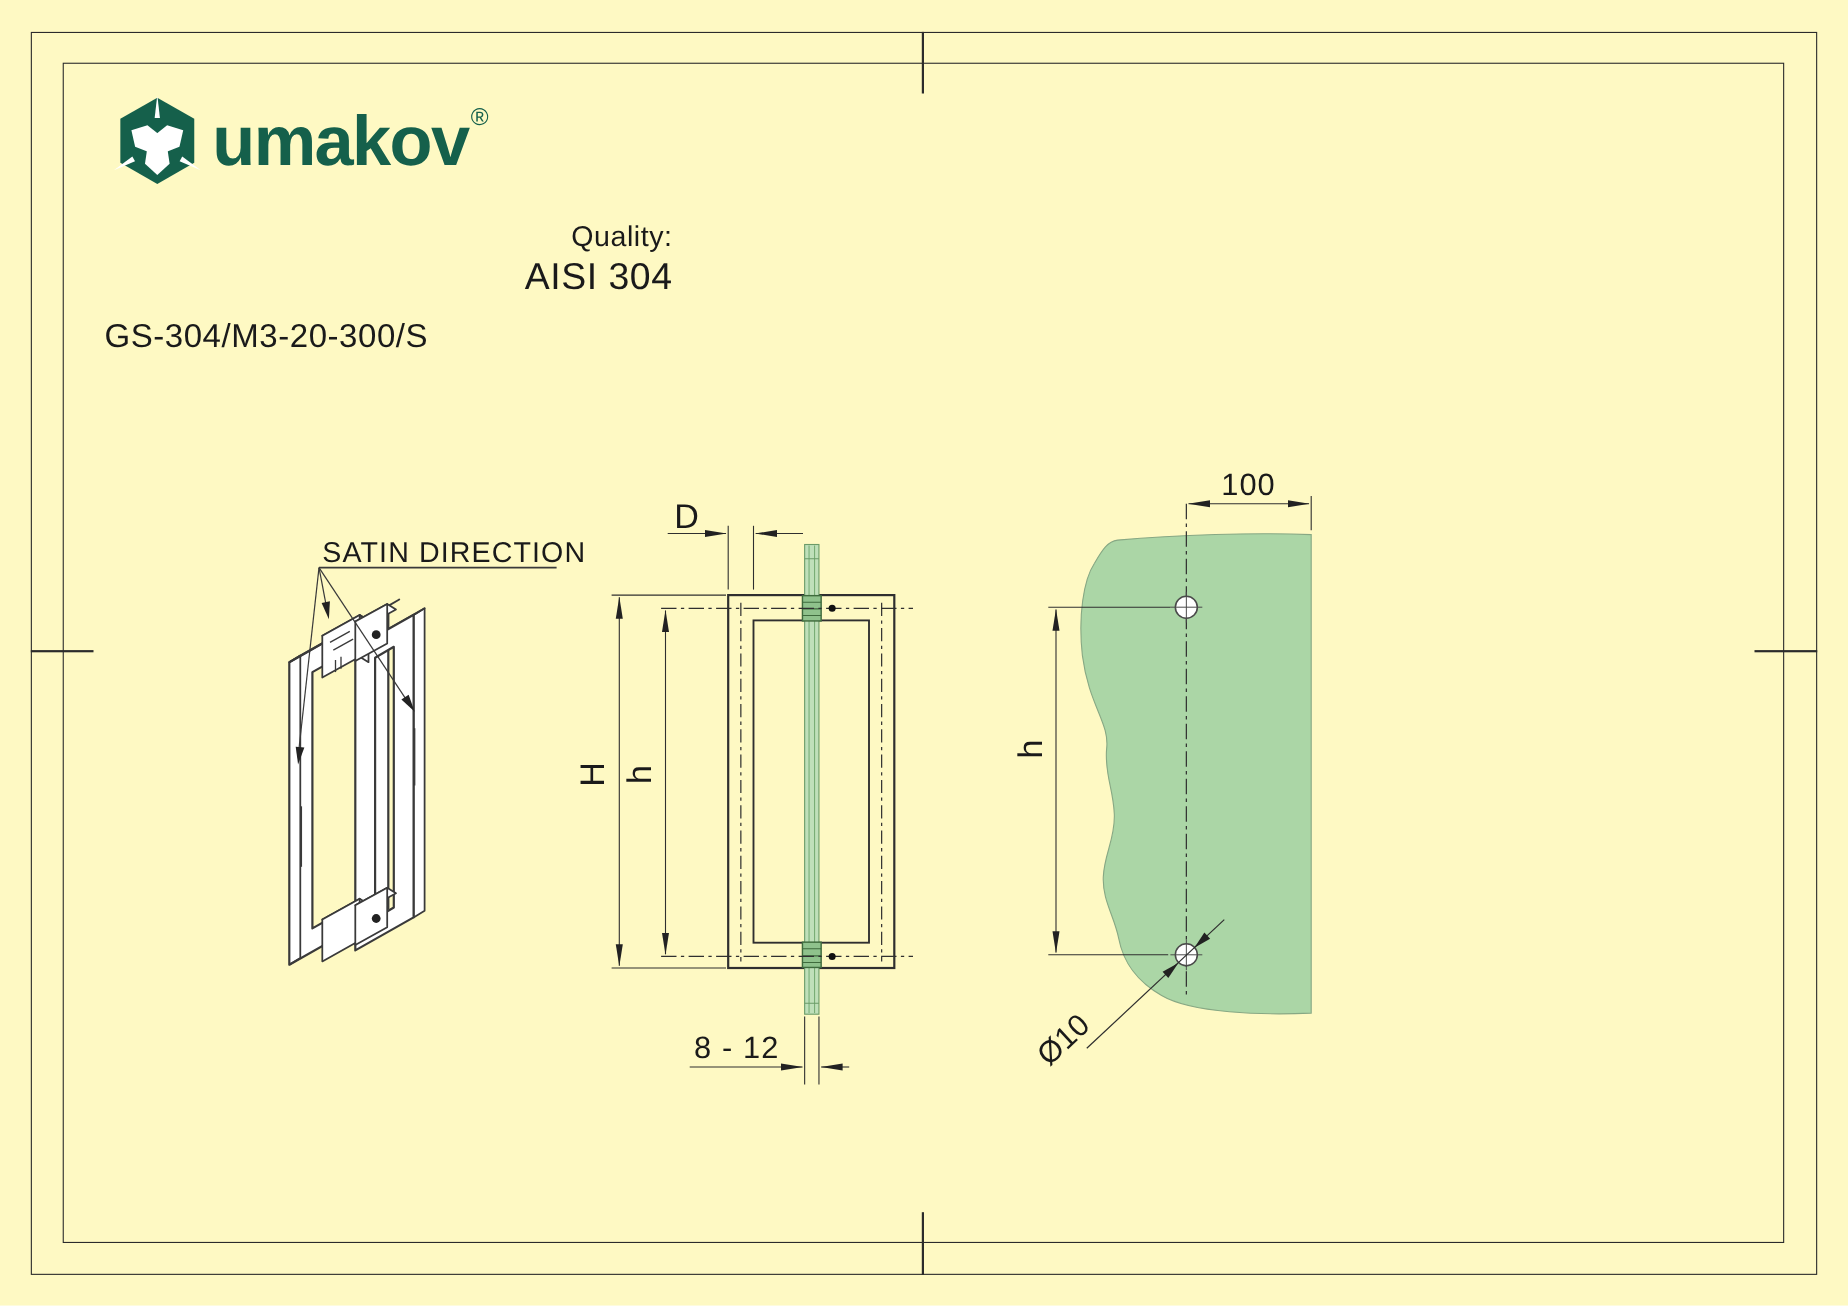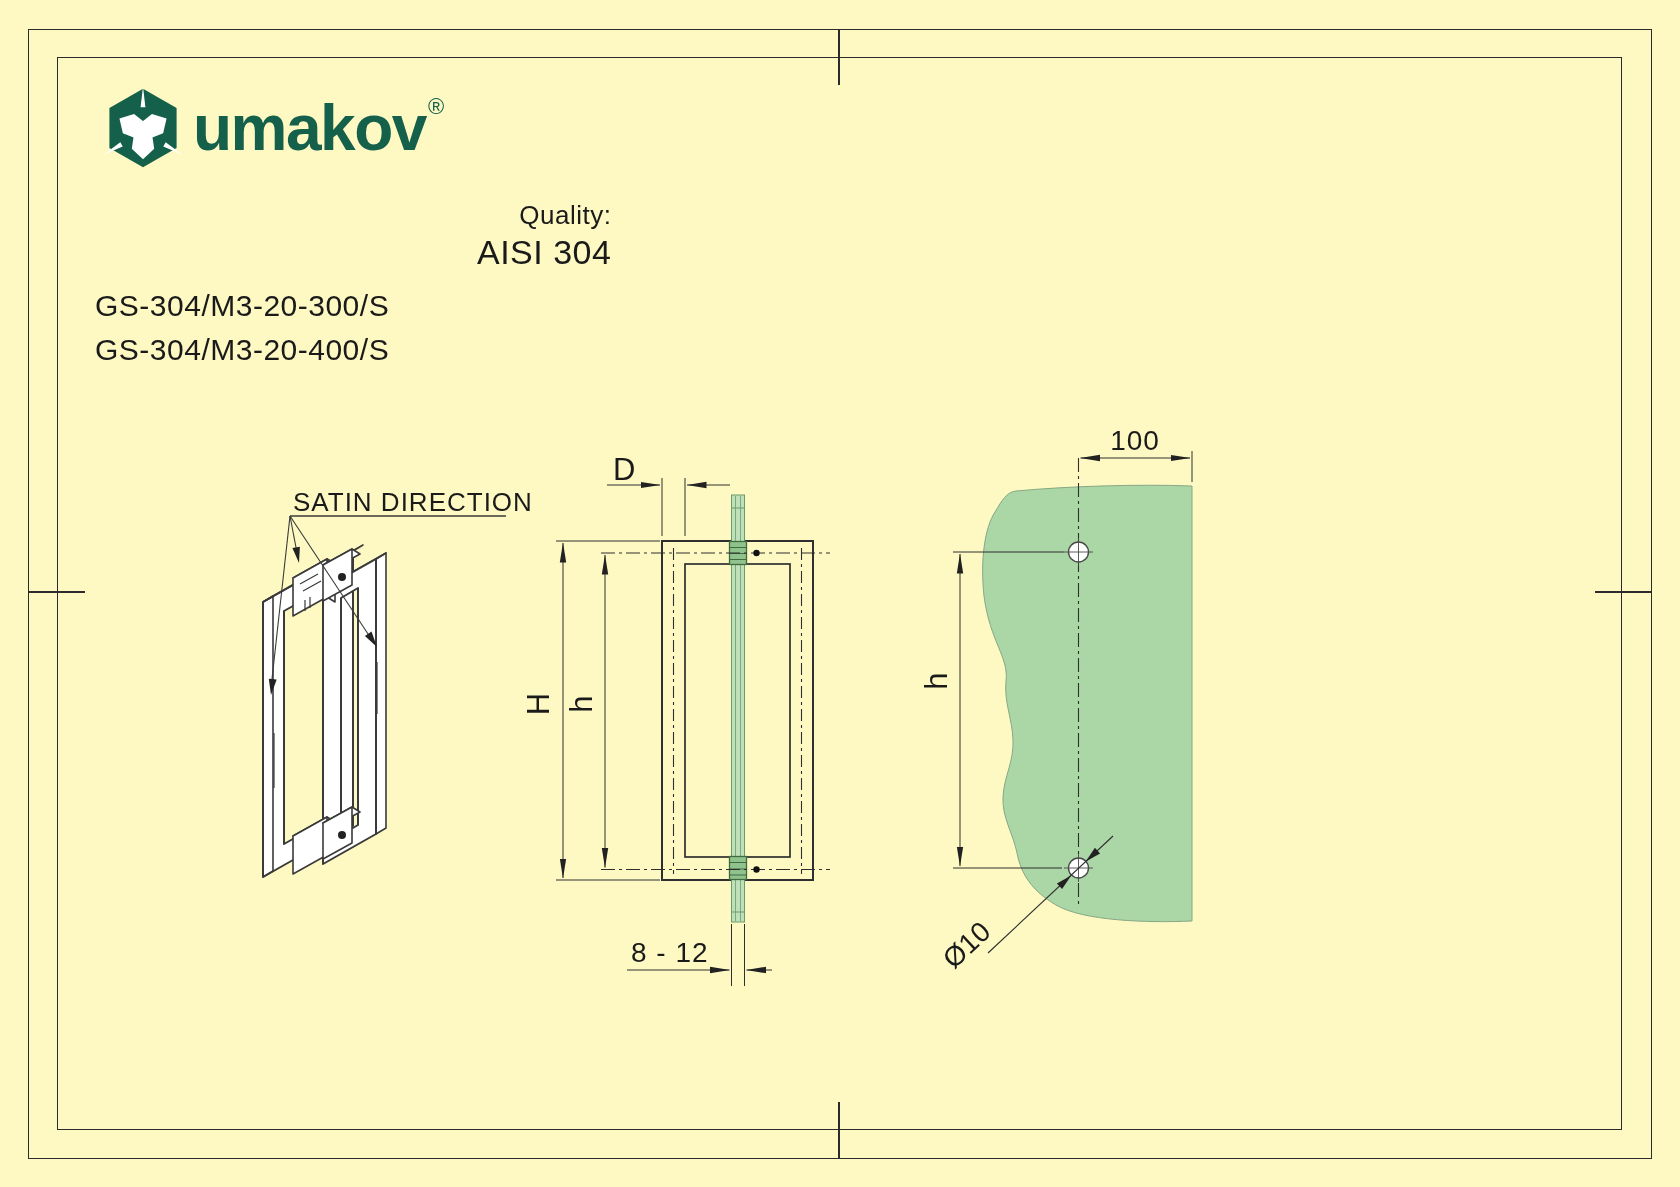--- a/index.html
+++ b/index.html
@@ -51,21 +51,20 @@
         <polygon points="47,24 53,24 50,-2" transform="rotate(120 50 55)"></polygon>
         <polygon points="47,24 53,24 50,-2" transform="rotate(240 50 55)"></polygon>
       </g>
     </svg>
     <span id="brand-word" style="color:#15604b">umakov</span>
     <span id="brand-reg" style="color:#15604b">®</span>
   </div>
 
   <div id="codes">
     <div>GS-304/M3-20-300/S</div>
-    <div>GS-304/M3-20-400/S</div>
   </div>
 
   <div id="quality">
     <div class="q-label">Quality:</div>
     <div class="q-value">AISI 304</div>
   </div>
 
   <svg id="draw-svg" width="1680" height="1187" viewBox="0 0 1680 1187">
     <defs>
       <marker id="arw" viewBox="0 0 20 8" refX="19.5" refY="4" markerWidth="20" markerHeight="8" orient="auto-start-reverse" markerUnits="userSpaceOnUse">

